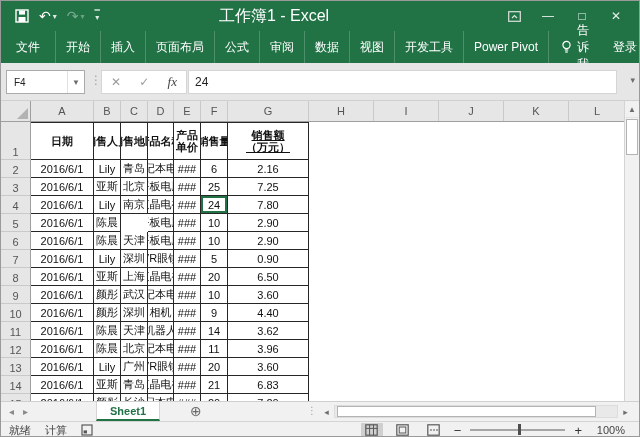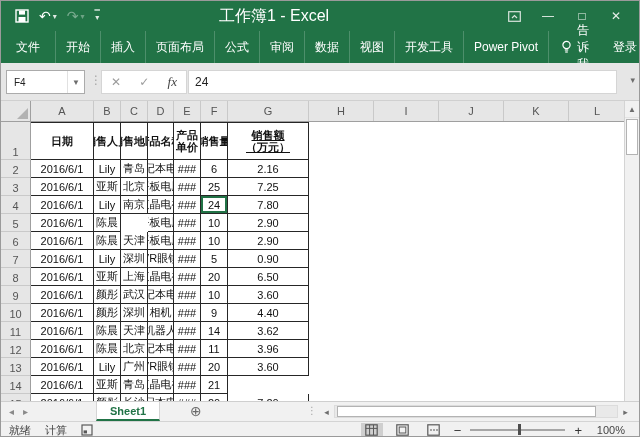--- a/index.html
+++ b/index.html
@@ -318,20 +318,21 @@
         <div class="cell" style="width: 81px;">3.60</div>
       </div>
       <div class="grid-row">
         <div class="row-num">14</div>
         <div class="cell" style="width: 63px;">2016/6/1</div>
         <div class="cell" style="width: 27px;">亚斯</div>
         <div class="cell" style="width: 27px;">青岛</div>
         <div class="cell" style="width: 26px;">液晶电视</div>
         <div class="cell" style="width: 27px;">###</div>
         <div class="cell" style="width: 27px;">21</div>
+        <div class="cell" style="width: 81px;">6.83</div>
       </div>
       <div class="grid-row">
         <div class="row-num">15</div>
         <div class="cell" style="width: 63px;">2016/6/1</div>
         <div class="cell" style="width: 27px;">颜彤</div>
         <div class="cell" style="width: 27px;">长沙</div>
         <div class="cell" style="width: 26px;">笔记本电脑</div>
         <div class="cell" style="width: 27px;">###</div>
         <div class="cell" style="width: 27px;">20</div>
         <div class="cell" style="width: 81px;">7.20</div>

